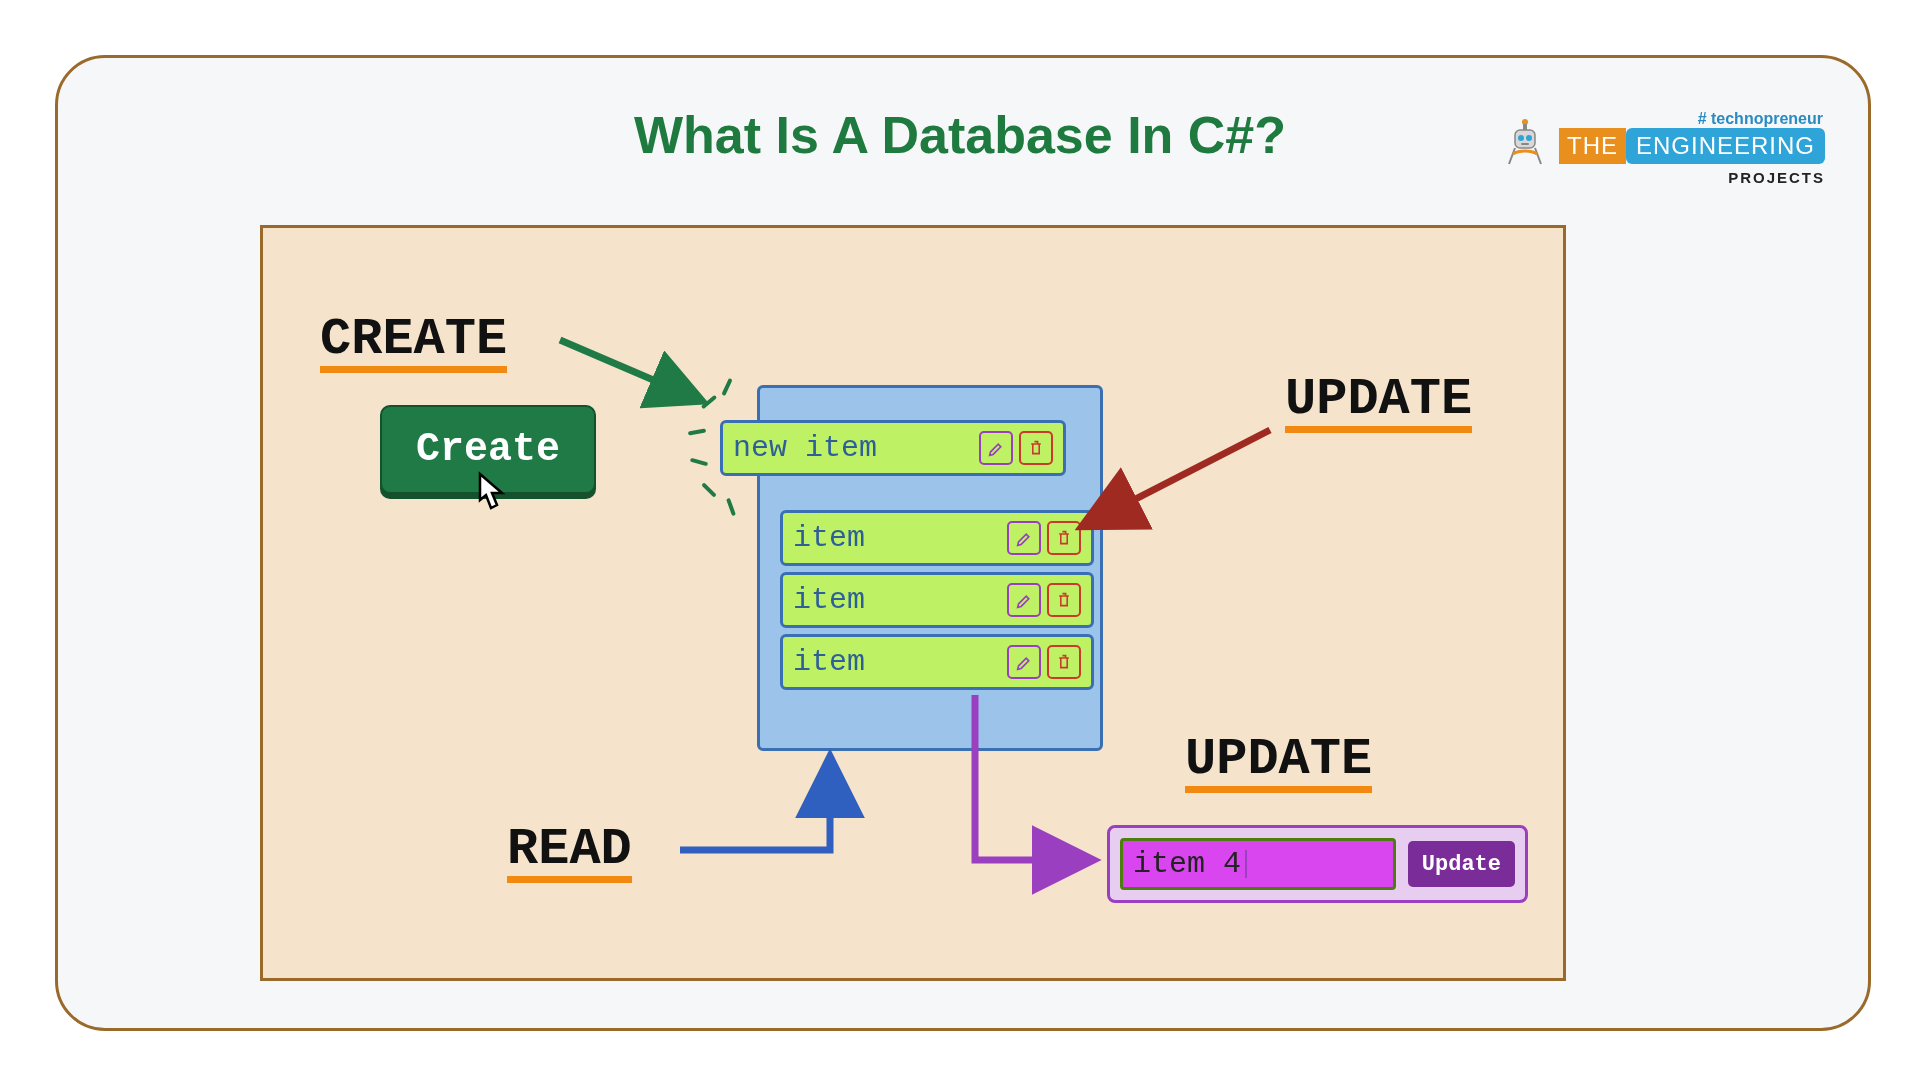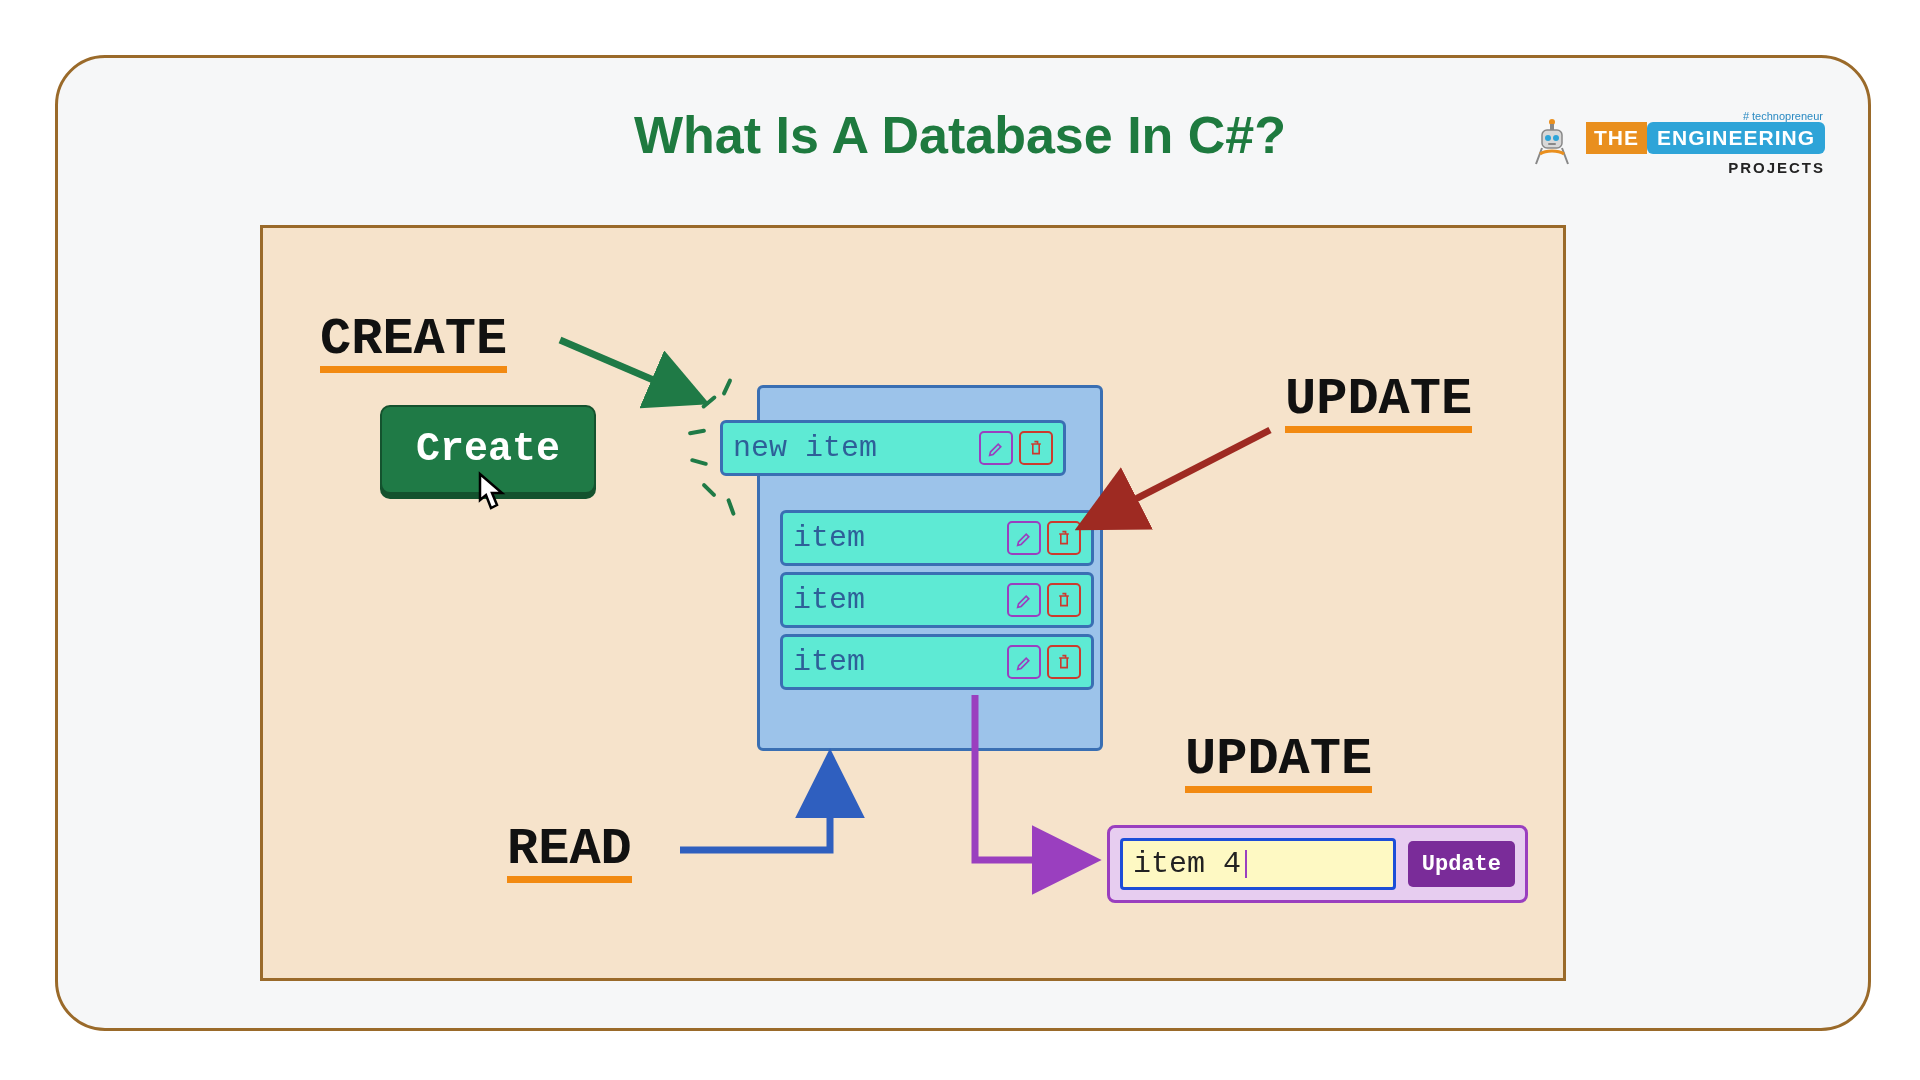--- a/index.html
+++ b/index.html
@@ -45,29 +45,29 @@
     height: 58px;
     position: relative;
   }
   .logo-robot svg { width: 100%; height: 100%; }
   .logo-text {
     display: flex;
     flex-direction: column;
     align-items: flex-end;
   }
   .logo-tag {
-    font-size: 11px;
+    font-size: 16px;
     color: #2a8ac2;
+    font-weight: 700;
+    margin-right: 2px;
+  }
+  .logo-bar {
+    display: flex;
     font-weight: 400;
-    margin-right: 2px;
-  }
-  .logo-bar {
-    display: flex;
-    font-weight: 700;
-    font-size: 21px;
+    font-size: 24px;
     letter-spacing: 1px;
   }
   .logo-the {
     background: #e98f1e;
     color: #fff;
     padding: 4px 8px;
   }
   .logo-eng {
     background: #2ea4d8;
     color: #fff;
@@ -139,21 +139,21 @@
     left: 757px;
     top: 385px;
     width: 340px;
     height: 360px;
     background: #9cc3ea;
     border: 3px solid #3a6fb3;
     border-radius: 6px;
   }
   .row {
     position: absolute;
-    background: #5eead4;
+    background: #bef264;
     border: 3px solid #3a6fb3;
     border-radius: 6px;
     height: 50px;
     display: flex;
     align-items: center;
     padding: 0 10px;
     font-family: "Courier New", monospace;
     font-size: 30px;
     color: #2e5f98;
   }
@@ -201,22 +201,22 @@
     border: 3px solid #9a3fbf;
     border-radius: 8px;
     display: flex;
     align-items: center;
     padding: 0 10px;
     gap: 12px;
   }
   .update-input {
     flex: 1;
     height: 46px;
-    background: #fef9c3;
-    border: 3px solid #1d4ed8;
+    background: #d946ef;
+    border: 3px solid #4d7c0f;
     border-radius: 4px;
     font-family: "Courier New", monospace;
     font-size: 30px;
     padding: 0 10px;
     display: flex;
     align-items: center;
     color: #222;
     position: relative;
   }
   .caret {

